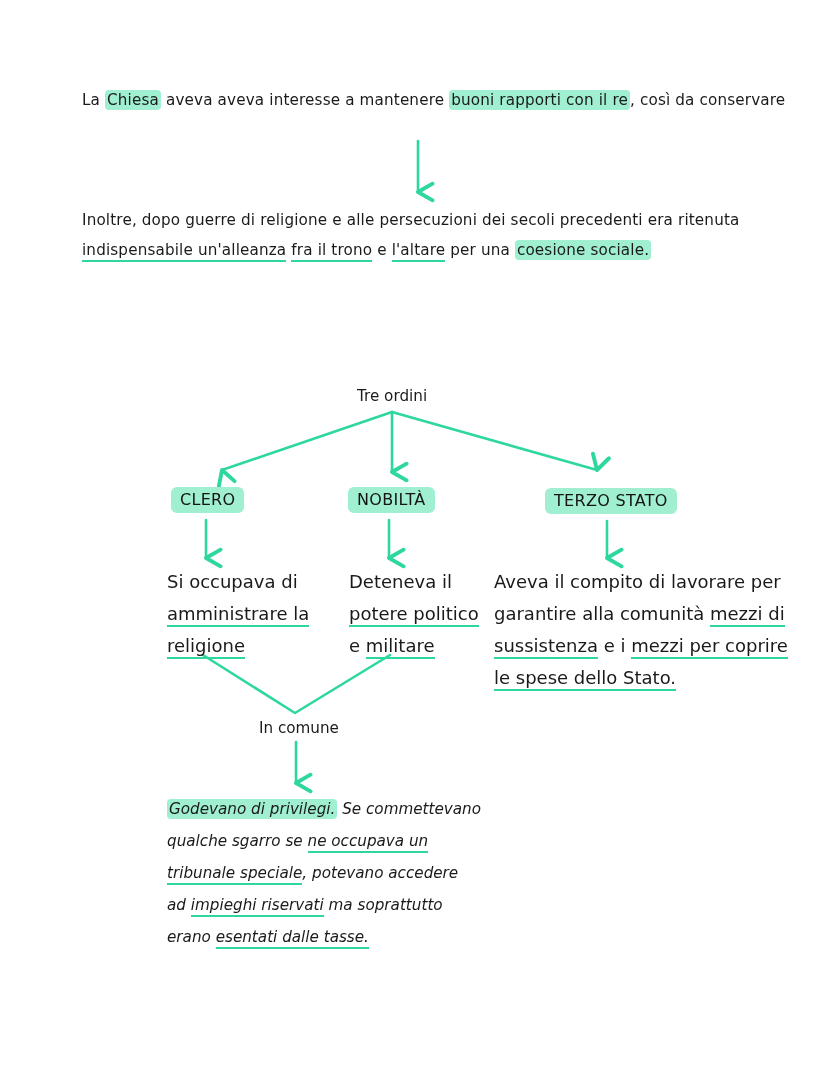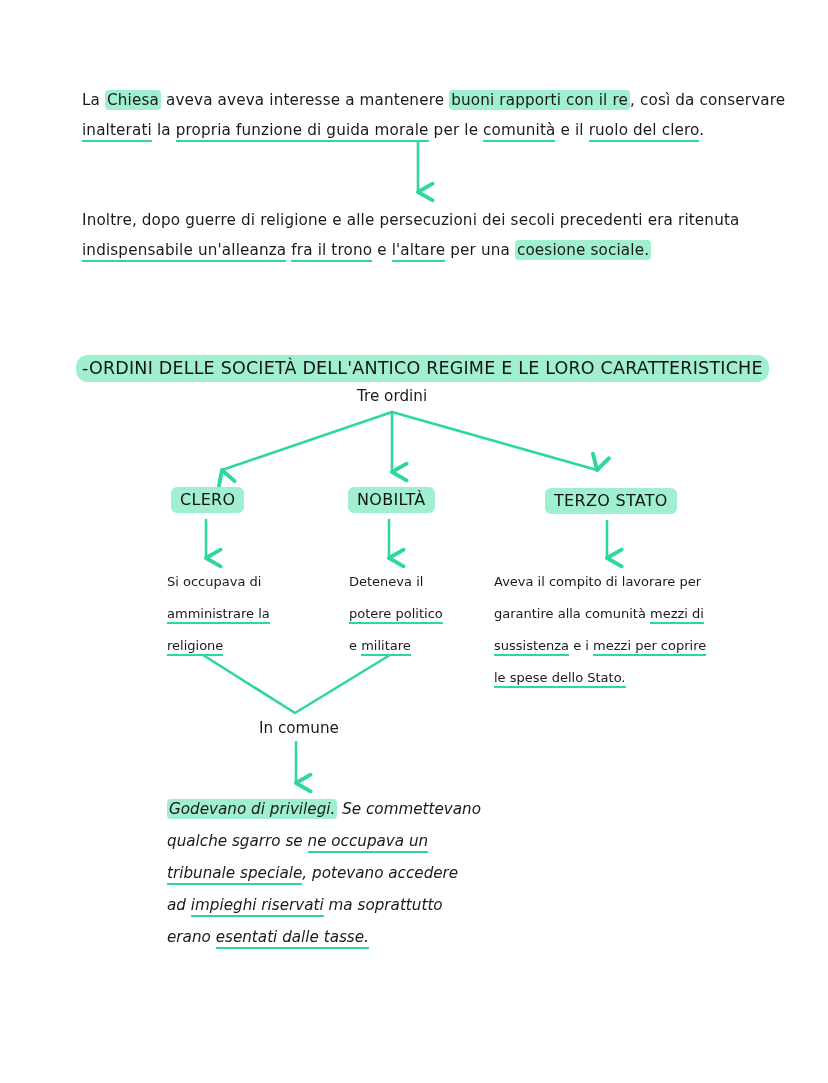--- a/index.html
+++ b/index.html
@@ -88,21 +88,21 @@
     white-space: nowrap;
     letter-spacing: 0.3px;
   }
   .node-chip .hl {
     border-radius: 6px;
     padding: 3px 9px 4px 9px;
   }
 
   .branch-text {
     position: absolute;
-    font-size: 13px;
+    font-size: 18px;
     line-height: 32px;
     color: #1a1a1a;
     white-space: nowrap;
   }
   .branch-text .ln { display: block; white-space: nowrap; }
 
   .bottom-text {
     position: absolute;
     font-size: 15.2px;
     line-height: 32px;
@@ -150,31 +150,27 @@
       <polyline points="203,655 295,713 390,655" fill="none" stroke="#2ED79E" stroke-width="2.6" stroke-linecap="round" stroke-linejoin="round"></polyline>
     </g>
 
     <g>
       <line x1="296" y1="742" x2="296" y2="783" stroke="#2ED79E" stroke-width="2.6" stroke-linecap="round" marker-end="url(#ah)"></line>
     </g>
   </svg>
 
   <div class="para" style="left:82px; top:85px; width:640px;">
     <span class="ln"><span>La </span><span class="hl">Chiesa</span><span> aveva aveva interesse a mantenere </span><span class="hl">buoni rapporti con il re</span><span>, così da conservare</span></span>
-    <span class="ln"><span class="ul">inalterati</span><span> la </span><span class="ul">propria funzione di guida morale</span><span> per le </span><span class="ul">comunità</span><span> e il </span><span class="ul">ruolo del clero</span><span>.</span></span>
   </div>
 
   <div class="para" style="left:82px; top:205px; width:640px;">
     <span class="ln">Inoltre, dopo guerre di religione e alle persecuzioni dei secoli precedenti era ritenuta</span>
     <span class="ln"><span class="ul">indispensabile un'alleanza</span><span> </span><span class="ul">fra il trono</span><span> e </span><span class="ul">l'altare</span><span> per una </span><span class="hl">coesione sociale.</span></span>
   </div>
 
-  <div class="section-title">
-    <span class="hl">-ORDINI DELLE SOCIETÀ DELL'ANTICO REGIME E LE LORO CARATTERISTICHE</span>
-  </div>
 
   <div class="node-label" style="left:357px; top:385px;">Tre ordini</div>
 
   <div class="node-chip" style="left:171px; top:489px;">
     <span class="hl">CLERO</span>
   </div>
   <div class="node-chip" style="left:348px; top:489px;">
     <span class="hl">NOBILTÀ</span>
   </div>
   <div class="node-chip" style="left:545px; top:490px;">

